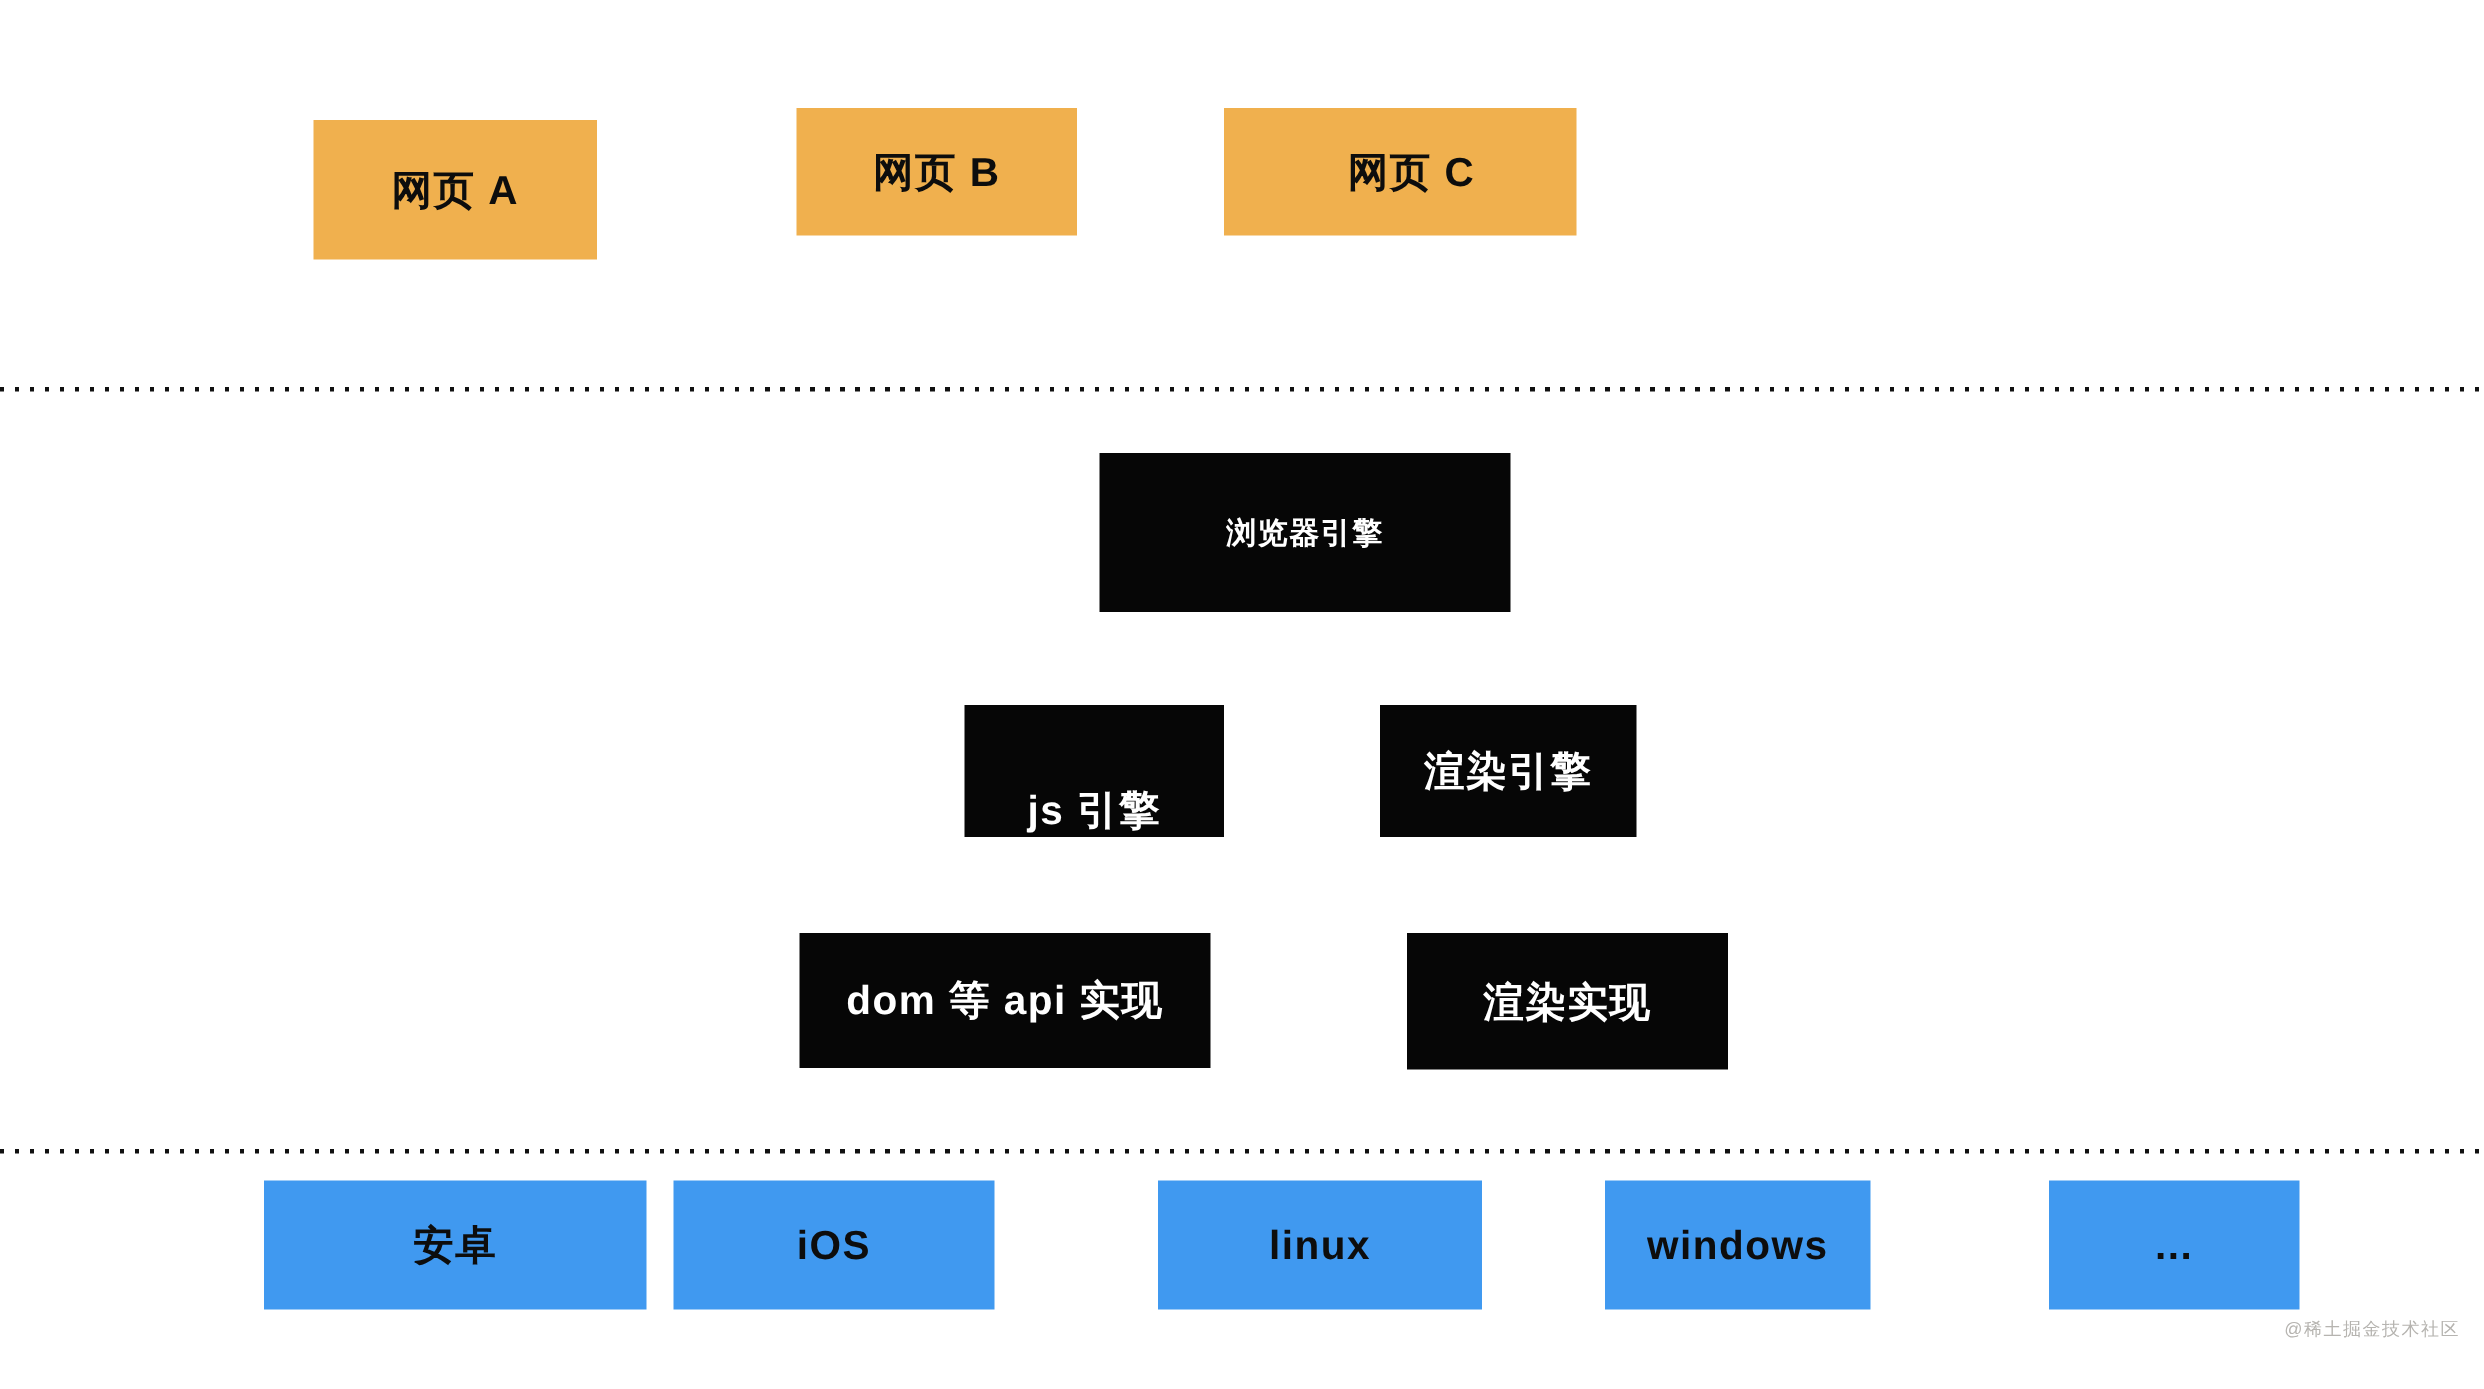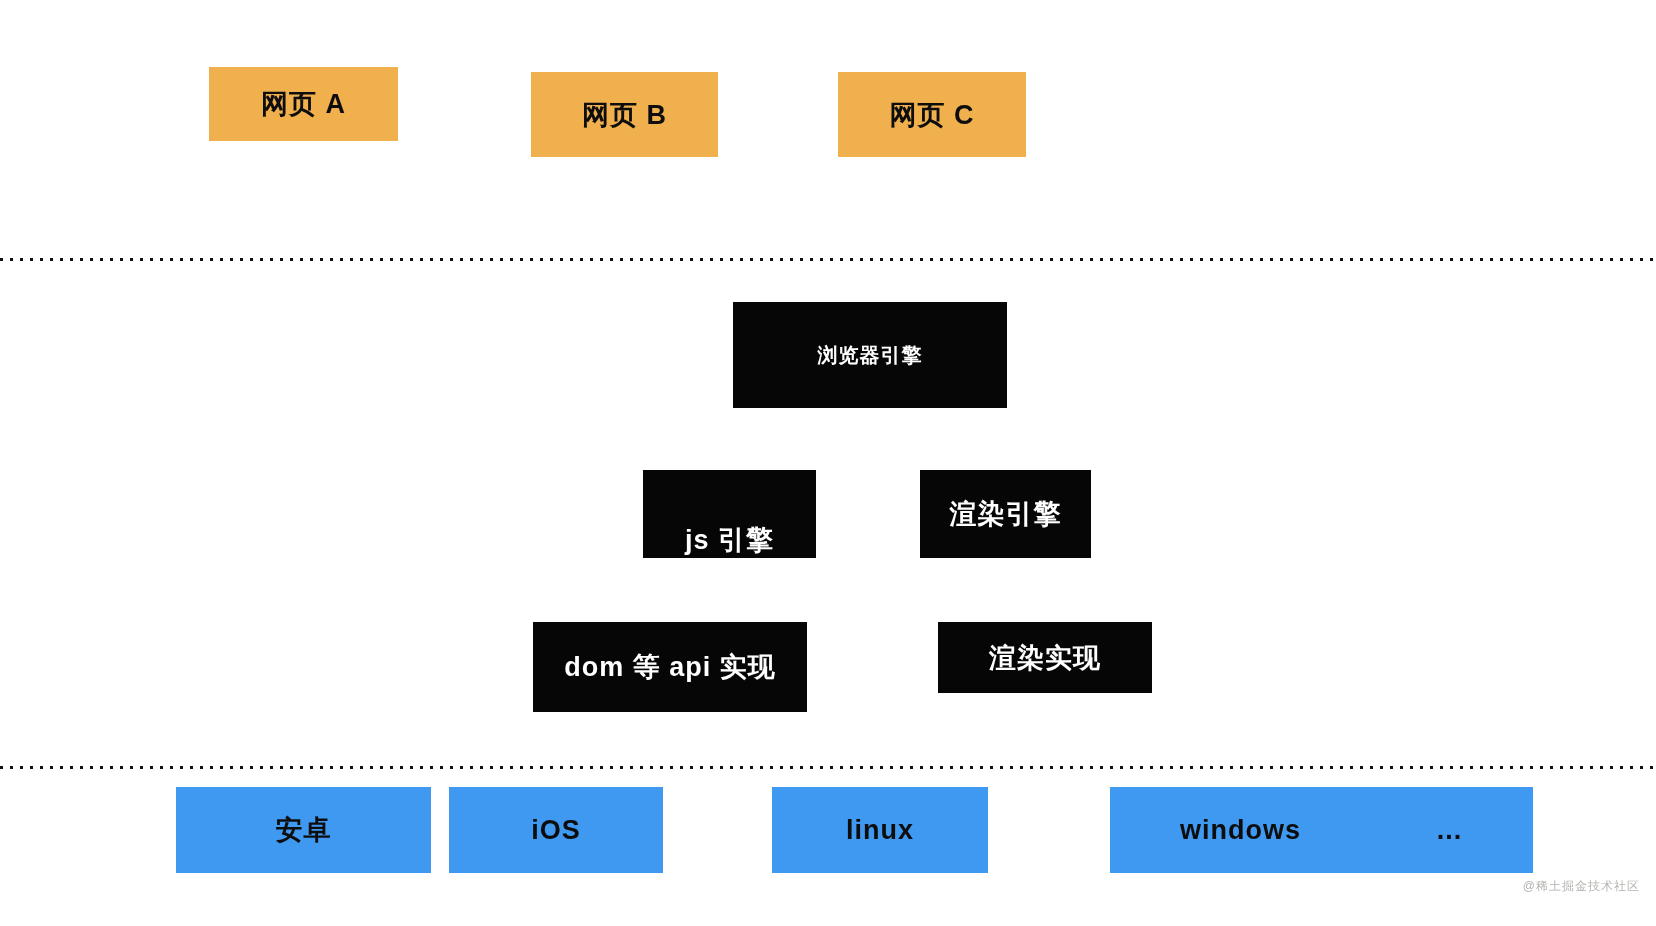--- a/index.html
+++ b/index.html
@@ -55,38 +55,38 @@
     position: absolute;
     right: 16px;
     top: 878px;
     font-size: 12px;
     font-weight: normal;
     color: var(--watermark, #b6b4b0);
     letter-spacing: 1px;
   }
 
   
-  #wpA { left: 209px;  top: 67px;  width: 189px; height: 74px; }
+  #wpA { left: 209px;  top: 80px;  width: 189px; height: 93px; }
   #wpB { left: 531px;  top: 72px;  width: 187px; height: 85px; align-items: center; }
-  #wpC { left: 838px;  top: 72px;  width: 188px; height: 85px; }
+  #wpC { left: 816px;  top: 72px;  width: 220px; height: 85px; padding-left: 15px; }
   #wpD { left: 1172px; top: 72px;  width: 187px; height: 85px; }
 
   #sepTop    { top: 258px; }
   #sepBottom { top: 766px; }
 
   #browserEngine { left: 733px; top: 302px; width: 274px; height: 106px; }
   #jsEngine      { left: 643px; top: 470px; width: 173px; height: 88px; align-items: flex-end;  }
   #renderEngine  { left: 920px; top: 470px; width: 171px; height: 88px;  }
   #domApiImpl    { left: 533px; top: 622px; width: 274px; height: 90px;  }
-  #renderImpl    { left: 938px; top: 622px; width: 214px; height: 71px; text-align: right;  }
+  #renderImpl    { left: 938px; top: 622px; width: 214px; height: 91px; text-align: right;  }
 
   #osAndroid  { left: 176px;  top: 787px; width: 255px; height: 86px; }
   #osIos      { left: 449px;  top: 787px; width: 214px; height: 86px; }
   #osLinux    { left: 772px;  top: 787px; width: 216px; height: 86px; }
-  #osWindows  { left: 1070px; top: 787px; width: 261px; height: 86px; margin-left: 40px; }
+  #osWindows  { left: 1070px; top: 787px; width: 177px; height: 86px; }
   #osEllipsis { left: 1366px; top: 787px; width: 167px; height: 86px; }
 </style>
 </head>
 <body>
 
 <div class="canvas">
 
   <div class="node node-orange" id="wpA">
     <span>网页 A</span>
   </div>

